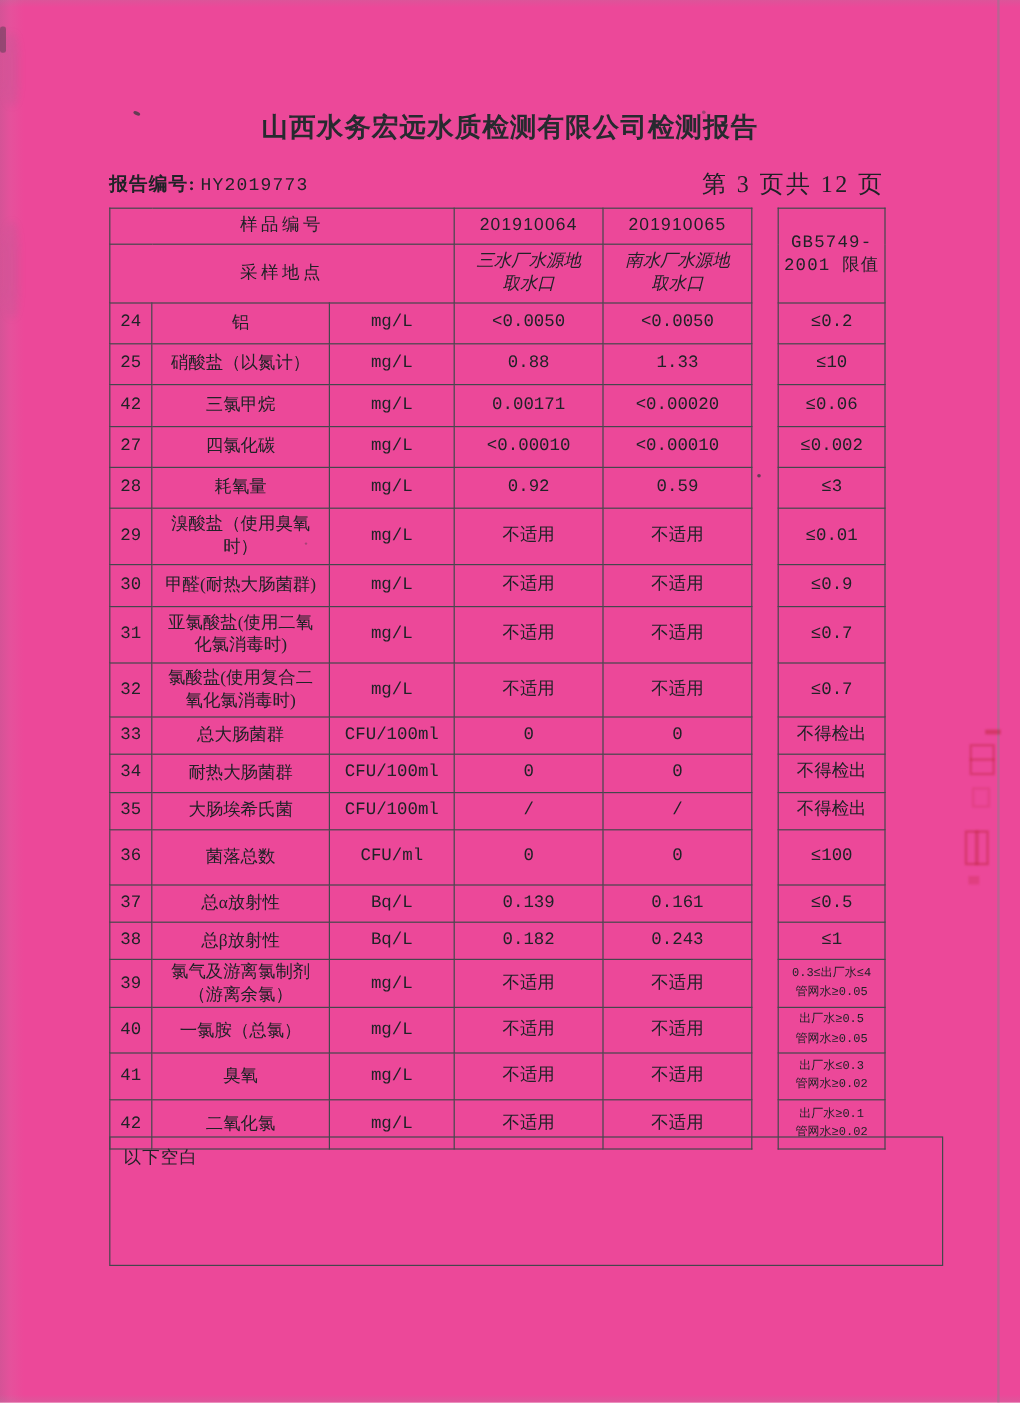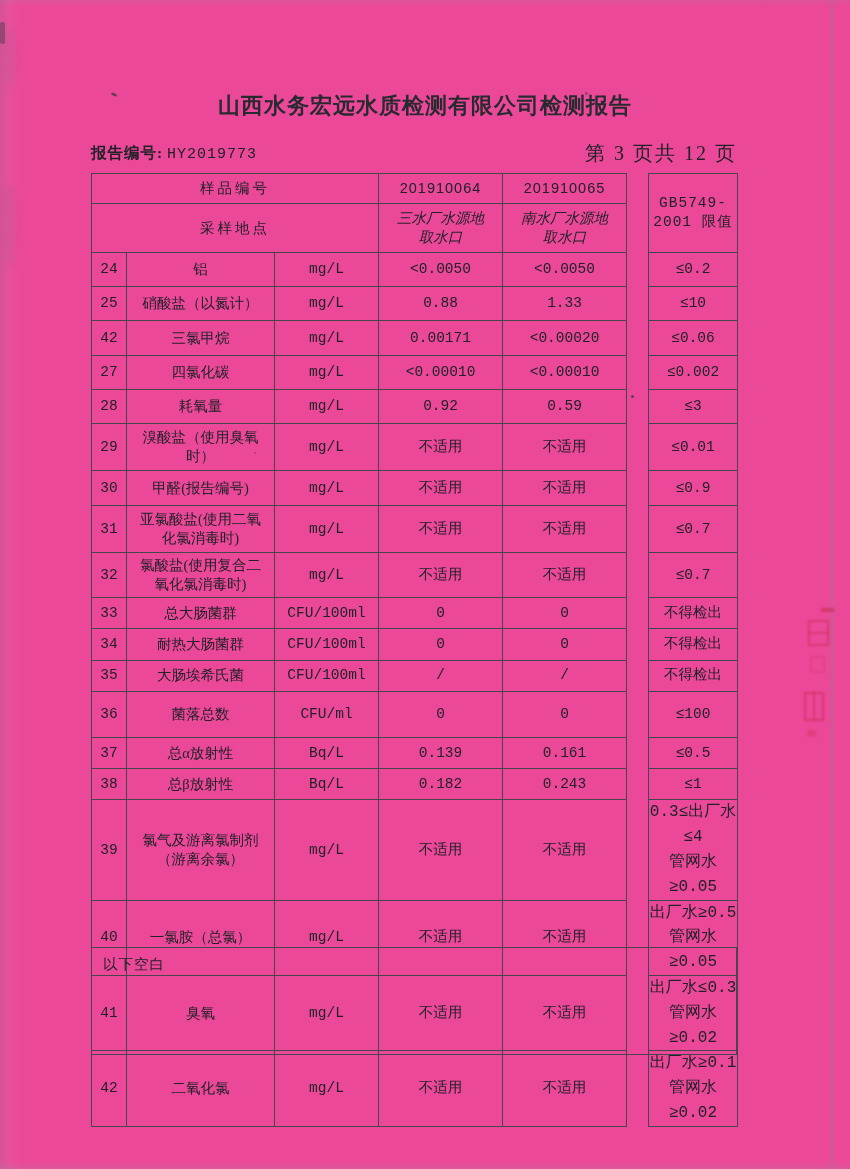--- a/index.html
+++ b/index.html
@@ -34,29 +34,29 @@
   table.report { position:absolute; top:173px; left:91px; width:646px;
     border-collapse:collapse; table-layout:fixed; }
   table.report td { border:1px solid #45474d; padding:0; text-align:center;
     vertical-align:middle; font-size:14.5px; line-height:1.3; white-space:pre-line;
     overflow:hidden; }
   td.spacer { border:none !important; background:transparent; }
   td.name { text-align:left; padding-left:9px; font-size:14.5px; }
   td.no, td.unit, td.v1, td.v2 {
     font-family:"Liberation Mono","DejaVu Sans Mono",monospace; font-size:13.5px; }
   td.limit { font-family:"Liberation Mono","DejaVu Sans Mono",monospace; font-size:13.5px; }
-  tr.small-limit td.limit { font-size:16px; line-height:1.55; }
+  tr.small-limit td.limit { font-size:10px; line-height:1.55; }
   td.hdr { font-size:15px; letter-spacing:3px; }
   td.hdr-sample { font-family:Liberation Sans, sans-serif;
     font-size:14px; letter-spacing:1px; }
   td.hdr-site { font-size:14px; letter-spacing:0;font-style:italic; }
   td.gb { font-family:"Liberation Mono","DejaVu Sans Mono",monospace;
     font-size:14px; line-height:2.3; letter-spacing:1px; }
   
-  .blank-box { position:absolute; left:91px; top:947px; width:646px; height:108px;
+  .blank-box { position:absolute; left:91px; top:947px; width:695px; height:108px;
     border:1px solid #45474d; box-sizing:border-box; }
   .blank-box .note { position:absolute; top:7px; left:11px; font-size:14.5px; letter-spacing:1px; }
   
   .stamp { position:absolute; left:797px; top:604px; width:40px; height:150px;
     filter:blur(1.1px); opacity:.8; }
   .stamp .frag { position:absolute; }
   .f1 { left:24px; top:4px;  width:13px; height:4px;  background:rgba(182,32,44,.55); }
   .f2 { left:11px; top:16px; width:17px; height:22px; border:2px solid rgba(182,32,44,.45);
         background:linear-gradient(rgba(0,0,0,0) 45%, rgba(182,32,44,.4) 45%, rgba(182,32,44,.4) 55%, rgba(0,0,0,0) 55%); }
   .f3 { left:13px; top:52px; width:11px; height:13px; border:2px solid rgba(182,32,44,.22); }
@@ -169,21 +169,21 @@
         <td class="name">溴酸盐（使用臭氧
 时）</td>
         <td class="unit">mg/L</td>
         <td class="v1">不适用</td>
         <td class="v2">不适用</td>
         <td class="spacer"></td>
         <td class="limit">≤0.01</td>
       </tr>
       <tr style="height:35px">
         <td class="no">30</td>
-        <td class="name">甲醛(报告编号)</td>
+        <td class="name">甲醛(耐热大肠菌群)</td>
         <td class="unit">mg/L</td>
         <td class="v1">不适用</td>
         <td class="v2">不适用</td>
         <td class="spacer"></td>
         <td class="limit">≤0.9</td>
       </tr>
       <tr style="height:47px">
         <td class="no">31</td>
         <td class="name">亚氯酸盐(使用二氧
 化氯消毒时)</td>

